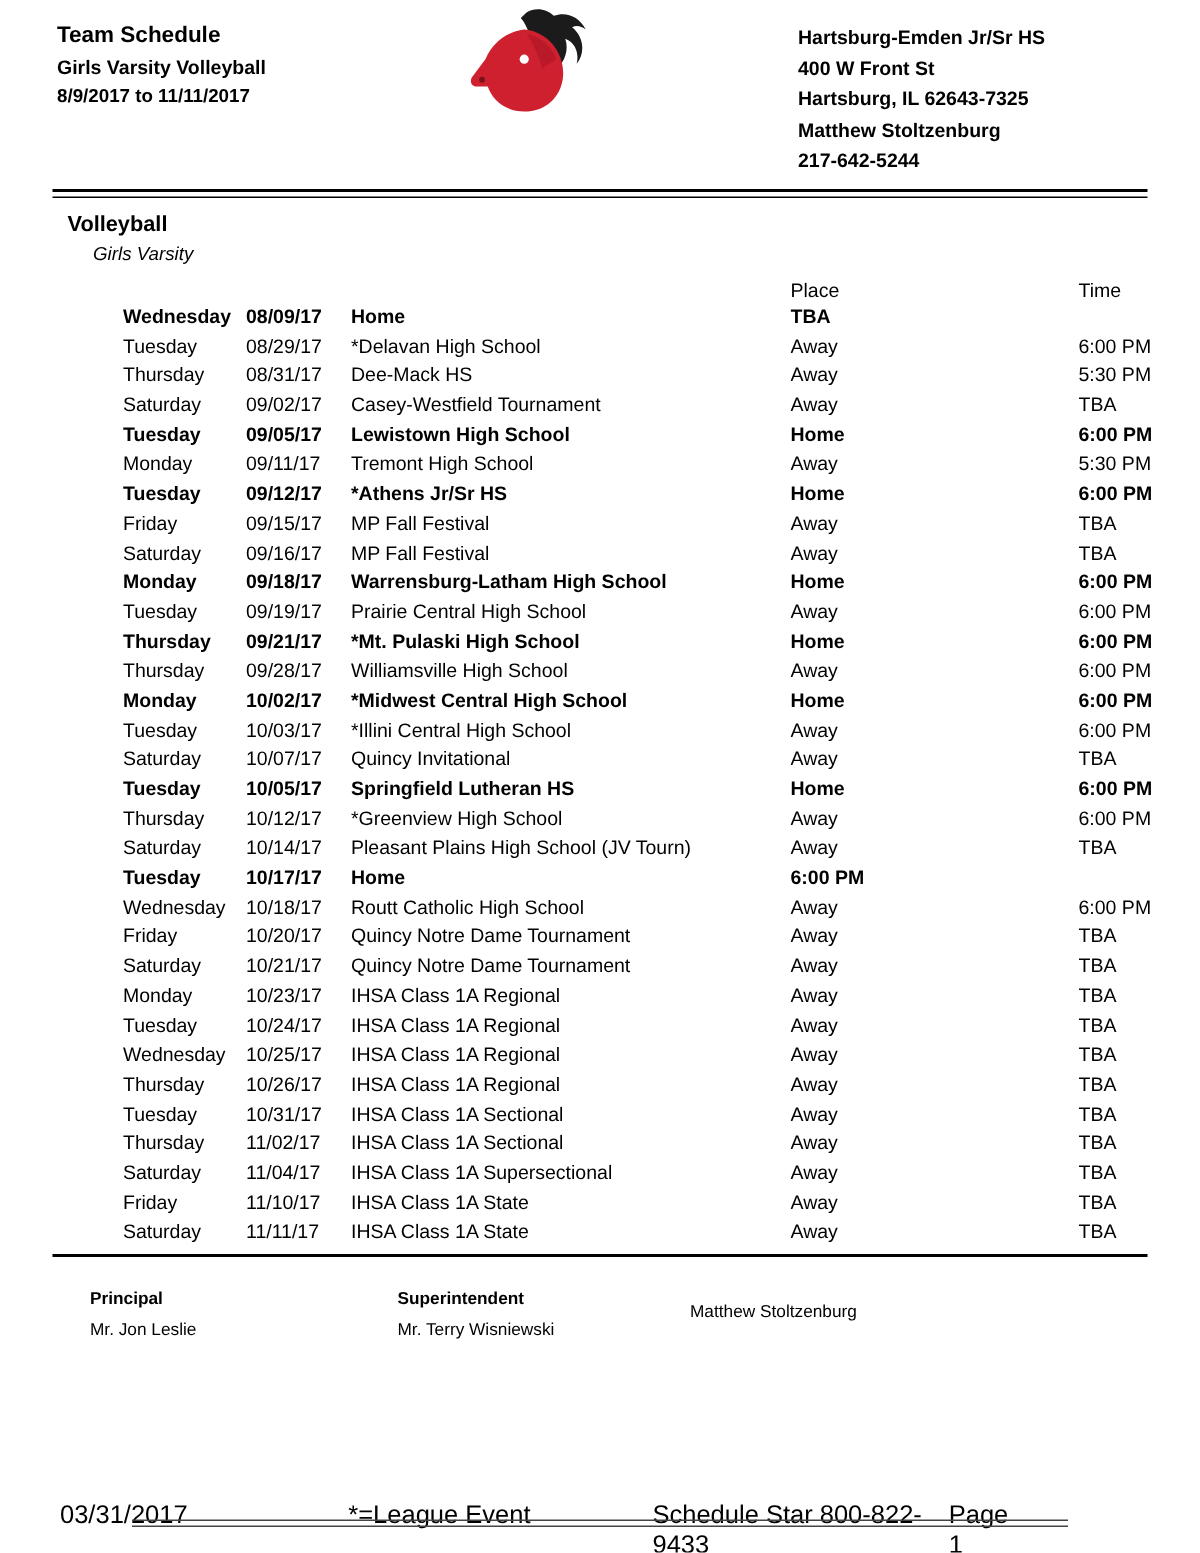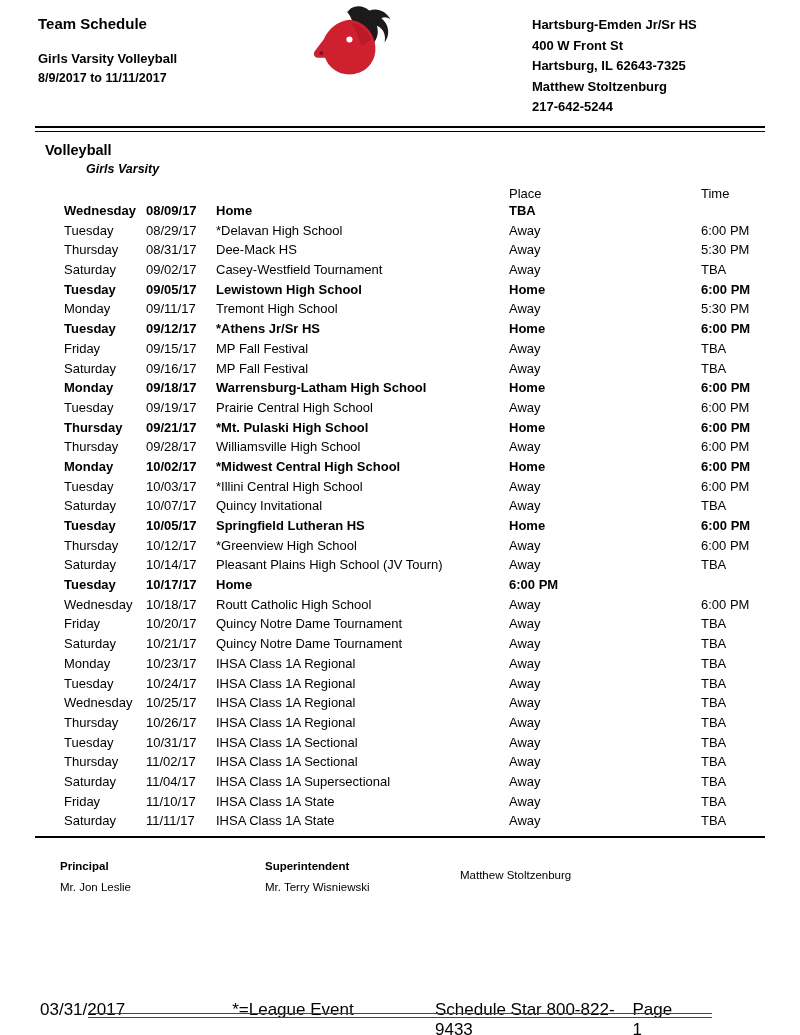--- a/index.html
+++ b/index.html
@@ -7,38 +7,38 @@
   body {
     width:800px; height:1035px;
     font-family:"Liberation Sans", sans-serif;
     color:#000; position:relative; overflow:hidden;
   }
   .page { position:relative; width:800px; height:1035px; background:#fff; }
 
   
   .hdr { position:relative; height:126px; }
   .hdr-left { position:absolute; left:38px; top:15px; }
-  .h-title { font-size:15px; font-weight:bold; margin-bottom:19px; }
+  .h-title { font-size:15px; font-weight:bold; margin-bottom:5px; }
   .h-sub   { font-size:13px; font-weight:bold; margin-bottom:5px; }
   .h-range { font-size:12.5px; font-weight:bold; }
   .hdr-logo { position:absolute; left:305px; top:6px; width:92px; height:76px; }
   .hdr-right { position:absolute; left:532px; top:15px; font-size:13px; font-weight:bold; line-height:20.5px; }
 
   .rule-double { margin:0 35px; height:6px; border-top:2.5px solid #000; border-bottom:1.2px solid #000; }
 
   
   .sec-sport { margin:10px 0 0 45px; font-size:14.5px; font-weight:bold; }
-  .sec-team  { margin:4px 0 0 86px; font-size:12.5px; font-weight:bold; font-style:italic; }
+  .sec-team  { margin:4px 0 0 62px; font-size:12.5px; font-weight:normal; font-style:italic; }
 
   
   .sched { margin-top:11px; font-size:13px; }
   .thead, .trow {
     display:grid;
     grid-template-columns:82px 70px 293px 192px 78px;
-    padding-left:64px;
+    padding-left:82px;
   }
   .thead { line-height:14px; font-weight:normal; }
   .trow  { height:19.7px; line-height:19.7px; white-space:nowrap; }
   .trow.bold { font-weight:bold; }
   .cell { overflow:hidden; }
 
   .rule-single { margin:5px 35px 0; border-top:2px solid #000; }
 
   
   .officials {

